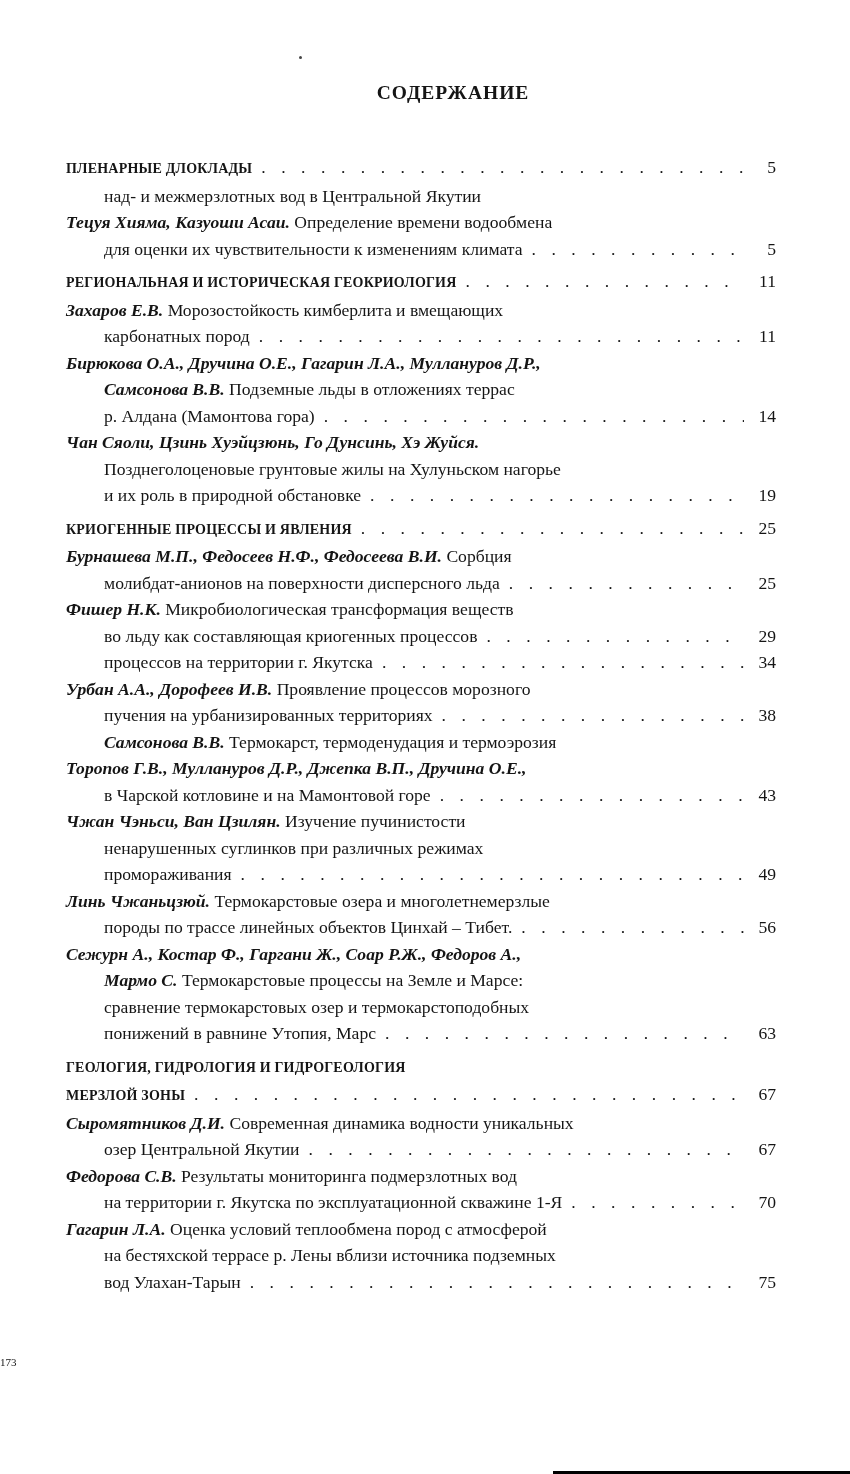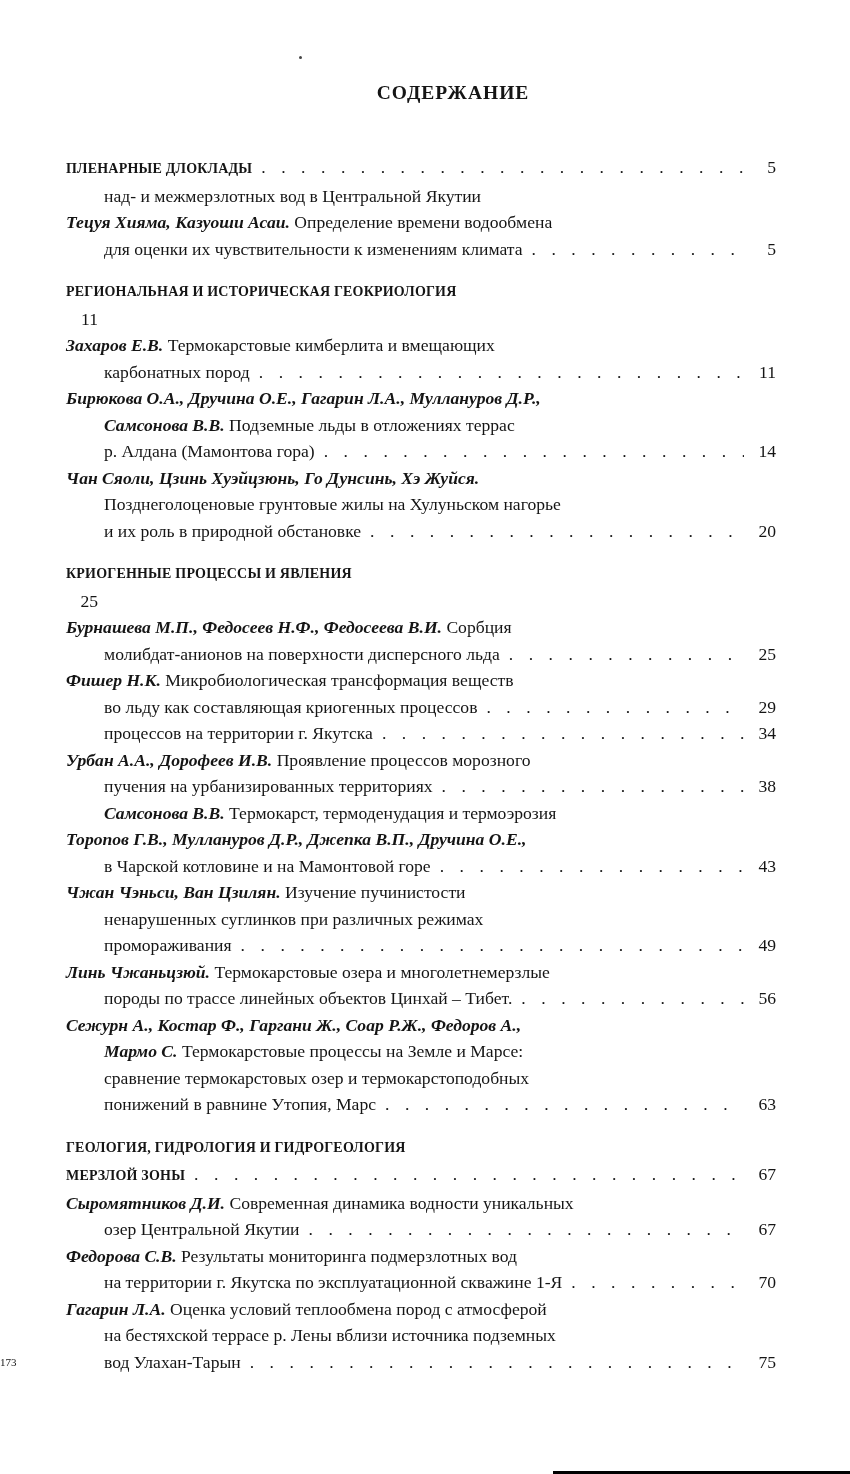--- a/index.html
+++ b/index.html
@@ -34,21 +34,21 @@
     width: 710px;
   }
   .toc-line {
     display: flex;
     align-items: baseline;
     font-size: 17.6px;
     line-height: 26.5px;
     white-space: nowrap;
   }
   .toc-line.indent { padding-left: 38px; }
-  .toc-line.gap-before { margin-top: 15px; flex-direction: column; }
+  .toc-line.gap-before { margin-top: 6px; }
   .line-text {
     flex: 0 0 auto;
     white-space: nowrap;
   }
   .seg-b {
     font-weight: 700;
     font-size: 14px;
     letter-spacing: 0.2px;
   }
   .seg-bi {
@@ -124,21 +124,21 @@
         <span class="line-text"><span class="seg-n">для оценки их чувствительности к изменениям климата</span></span>
         <span class="dots">............................................</span>
         <span class="page-num">5</span>
       </div>
       <div class="toc-line gap-before">
         <span class="line-text"><span class="seg-b">РЕГИОНАЛЬНАЯ И ИСТОРИЧЕСКАЯ ГЕОКРИОЛОГИЯ</span></span>
         <span class="dots">............................................</span>
         <span class="page-num">11</span>
       </div>
       <div class="toc-line">
-        <span class="line-text"><span class="seg-bi">Захаров Е.В. </span><span class="seg-n">Термокарстовые кимберлита и вмещающих</span></span>
+        <span class="line-text"><span class="seg-bi">Захаров Е.В. </span><span class="seg-n">Морозостойкость кимберлита и вмещающих</span></span>
       </div>
       <div class="toc-line indent">
         <span class="line-text"><span class="seg-n">карбонатных пород</span></span>
         <span class="dots">............................................</span>
         <span class="page-num">11</span>
       </div>
       <div class="toc-line">
         <span class="line-text"><span class="seg-bi">Бирюкова О.А., Дручина О.Е., Гагарин Л.А., Муллануров Д.Р.,</span></span>
       </div>
       <div class="toc-line indent">
@@ -151,21 +151,21 @@
       </div>
       <div class="toc-line">
         <span class="line-text"><span class="seg-bi">Чан Сяоли, Цзинь Хуэйцзюнь, Го Дунсинь, Хэ Жуйся.</span></span>
       </div>
       <div class="toc-line indent">
         <span class="line-text"><span class="seg-n">Позднеголоценовые грунтовые жилы на Хулуньском нагорье</span></span>
       </div>
       <div class="toc-line indent">
         <span class="line-text"><span class="seg-n">и их роль в природной обстановке</span></span>
         <span class="dots">............................................</span>
-        <span class="page-num">20</span>
+        <span class="page-num">19</span>
       </div>
       <div class="toc-line gap-before">
         <span class="line-text"><span class="seg-b">КРИОГЕННЫЕ ПРОЦЕССЫ И ЯВЛЕНИЯ</span></span>
         <span class="dots">............................................</span>
         <span class="page-num">25</span>
       </div>
       <div class="toc-line">
         <span class="line-text"><span class="seg-bi">Бурнашева М.П., Федосеев Н.Ф., Федосеева В.И. </span><span class="seg-n">Сорбция</span></span>
       </div>
       <div class="toc-line indent">

